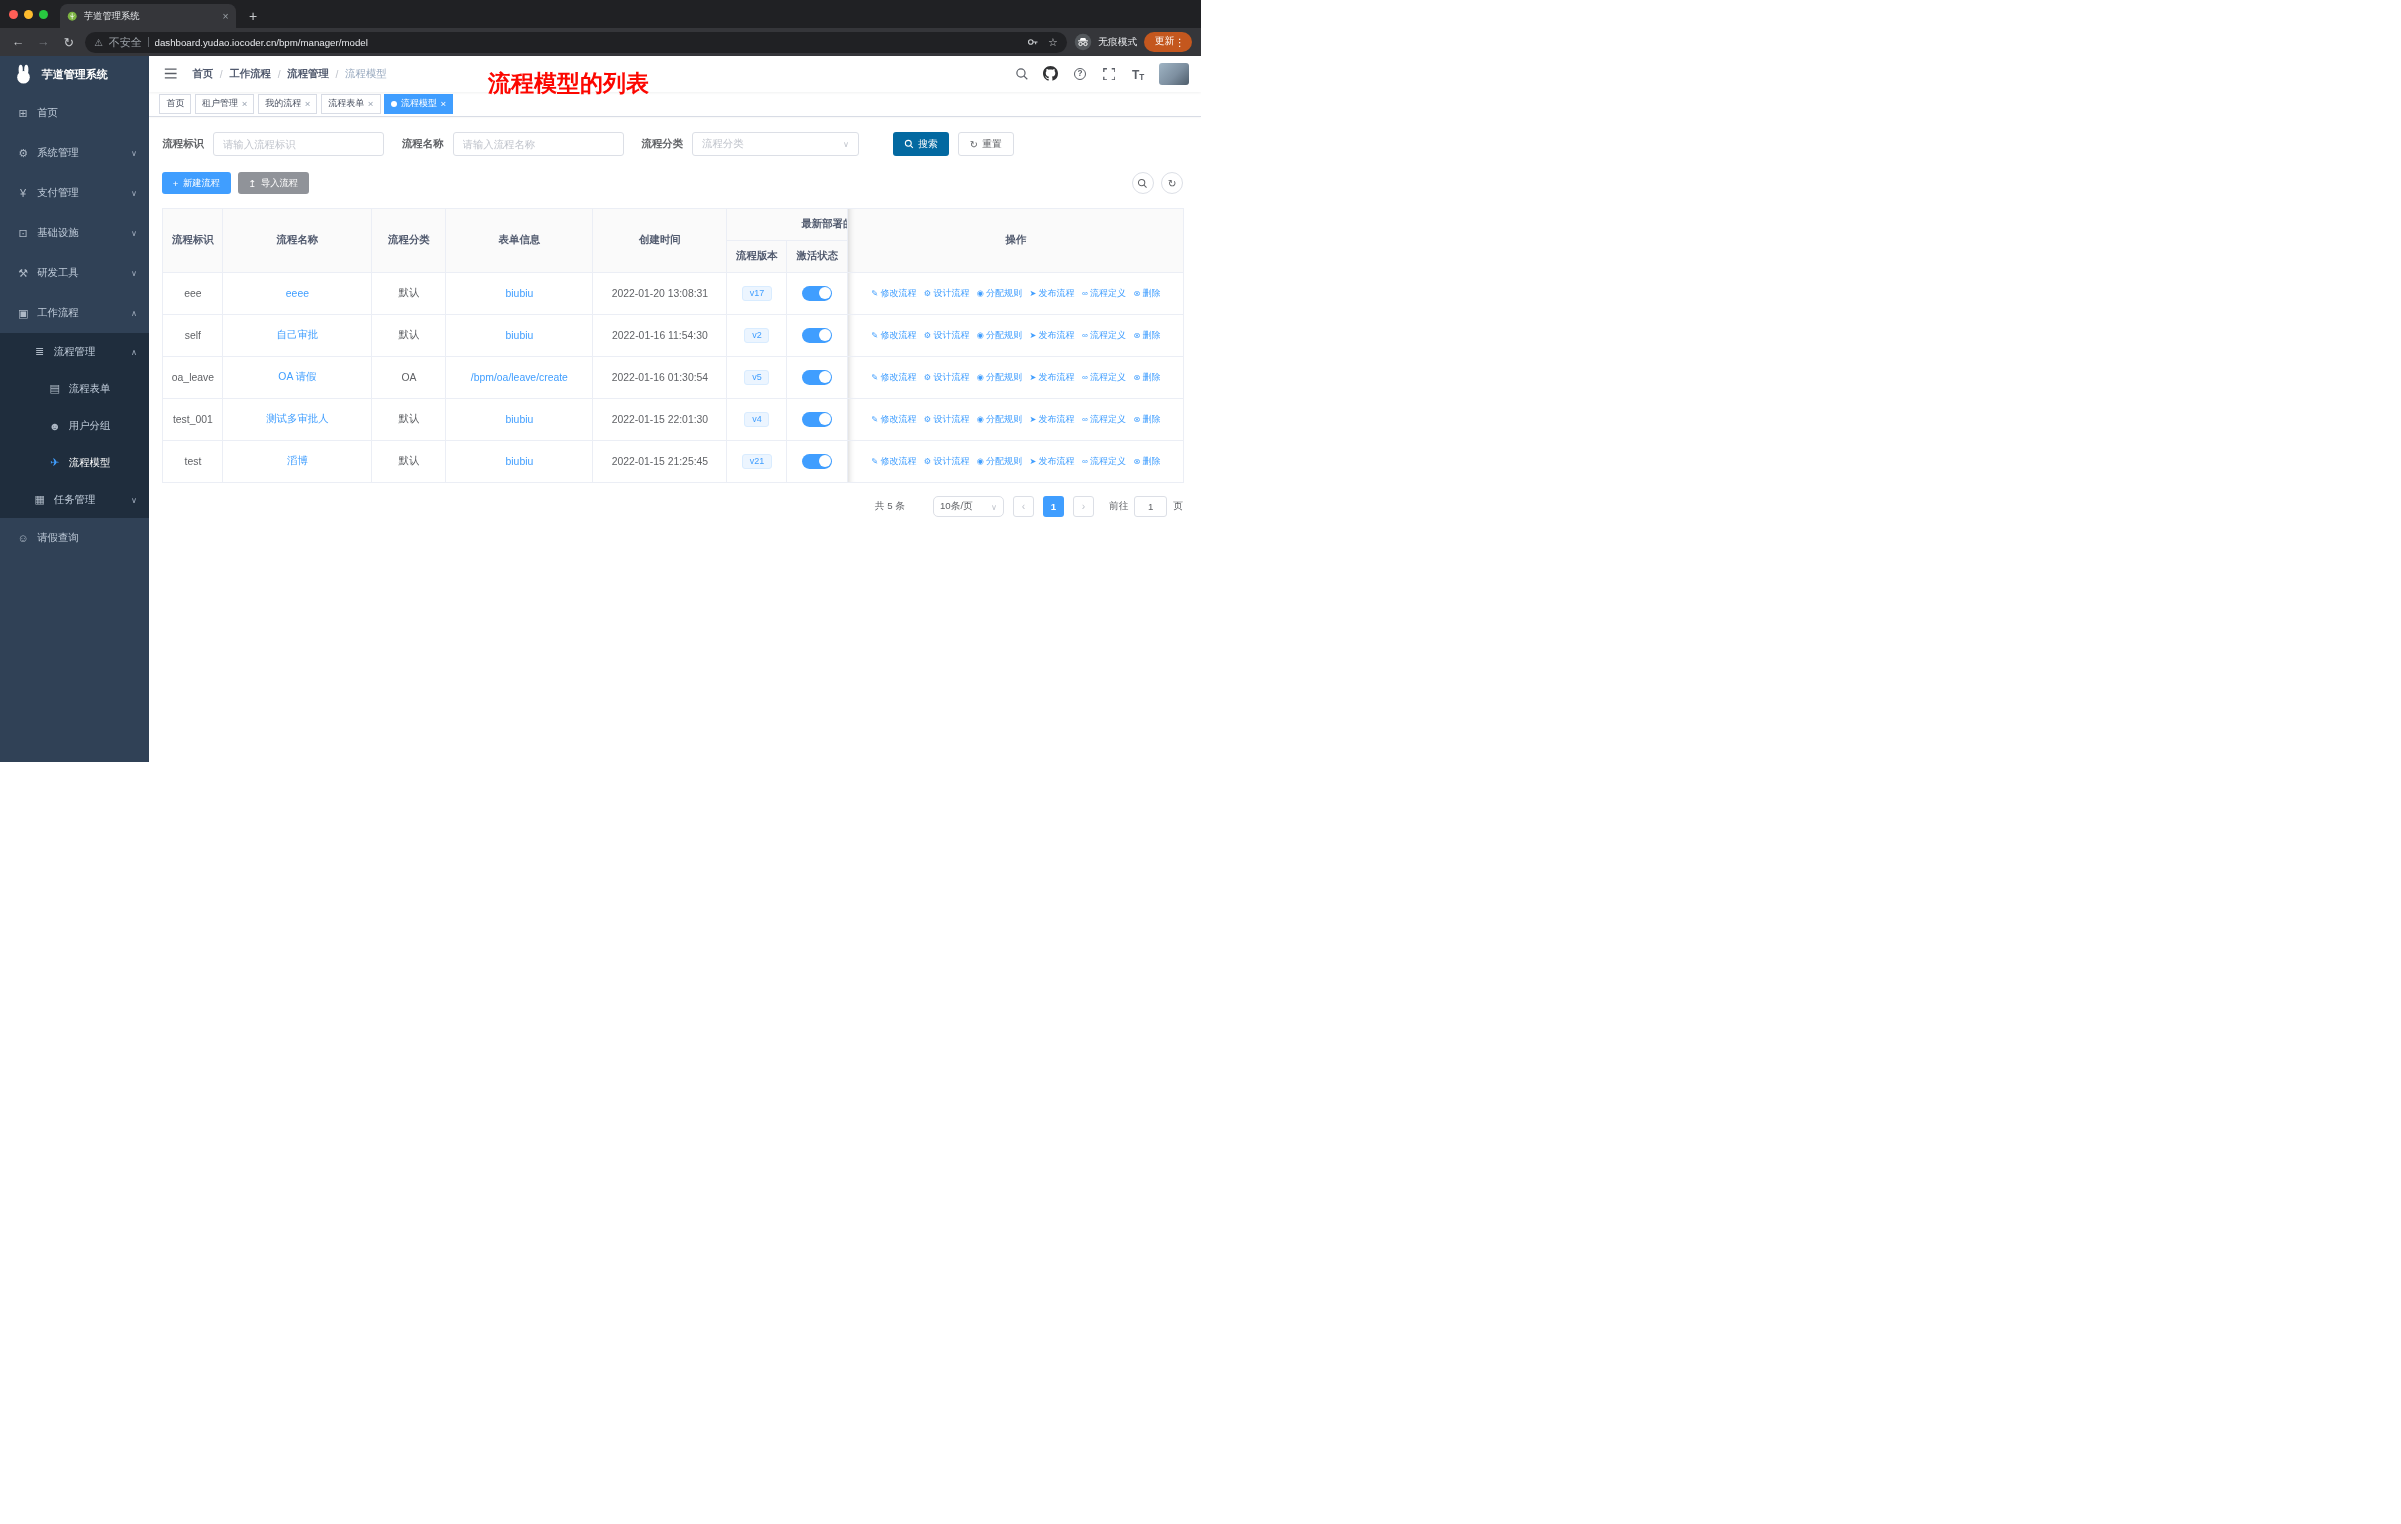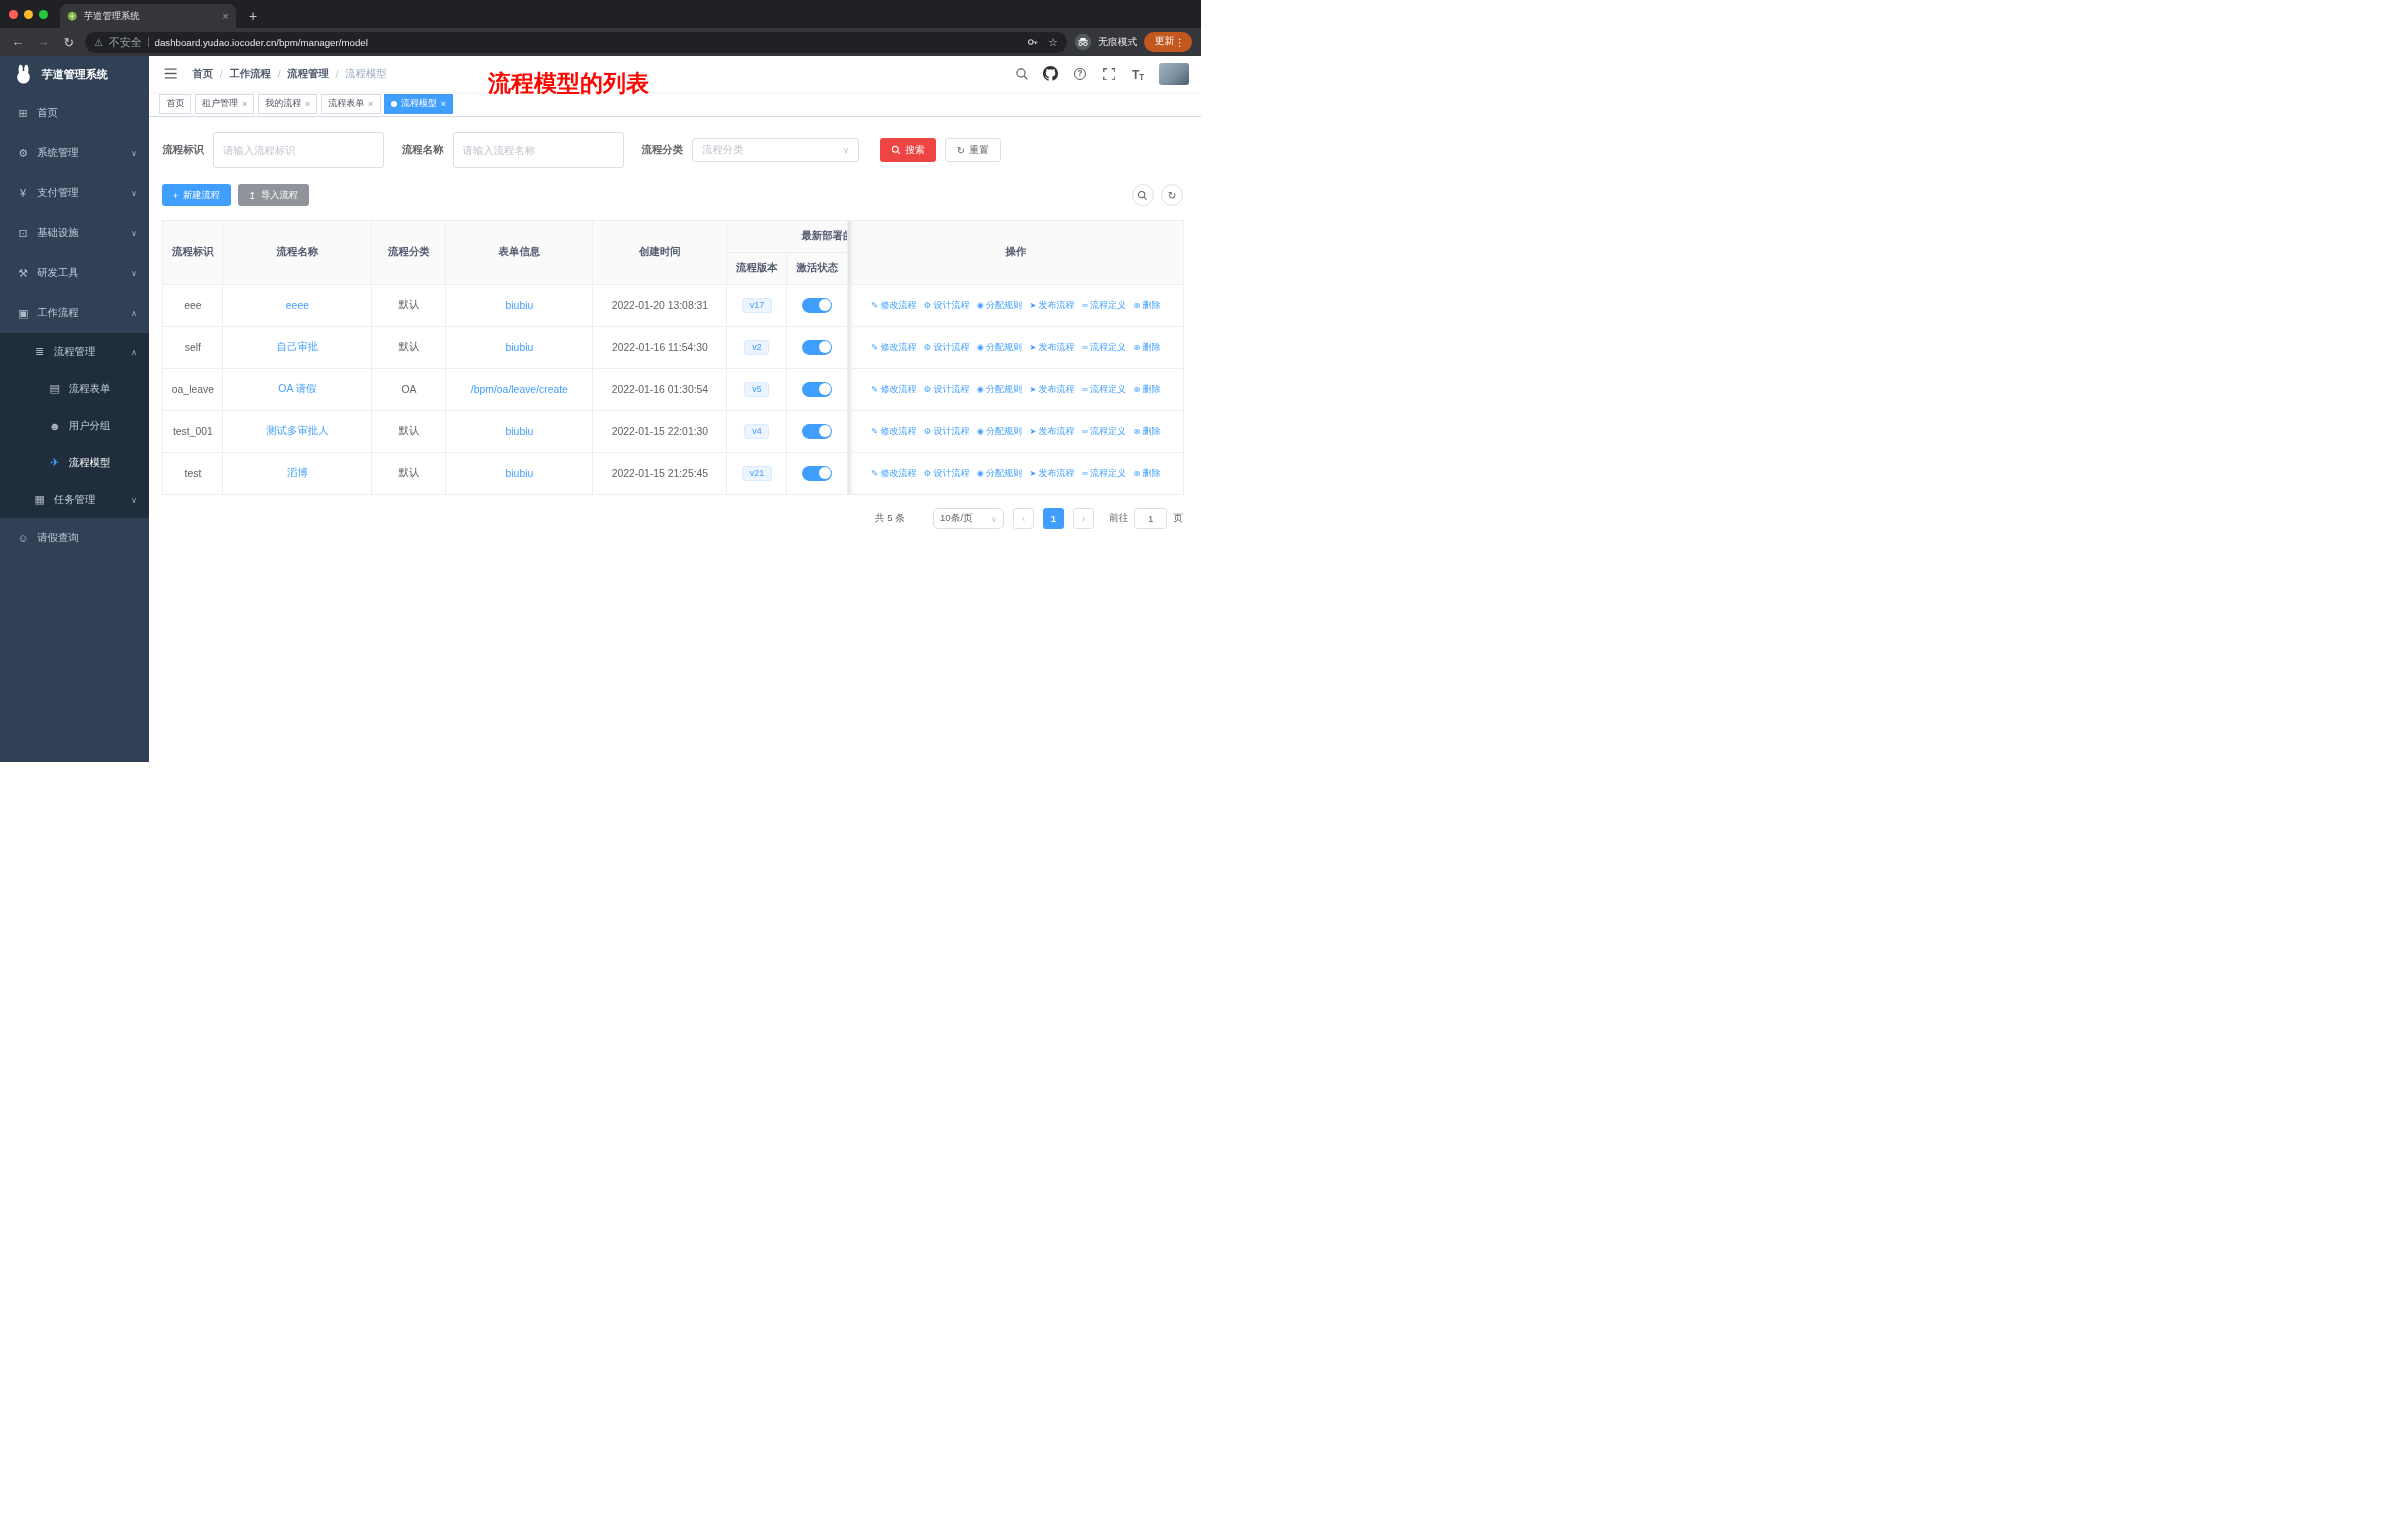--- a/index.html
+++ b/index.html
@@ -77,29 +77,29 @@
   .tag .tag-close { font-size:9.7px; color:#9aa4b2; }
   .tag.active { background:#409eff; border-color:#409eff; color:#fff; }
   .tag.active .tag-close { color:#fff; }
   .tag-dot { width:6px; height:6px; border-radius:50%; background:#fff; display:inline-block; }
 
   
   .content { flex:1; padding:15px 18px 0 13.4px; overflow:hidden; }
   .filter-row { display:flex; align-items:center; }
   .filter-item { display:flex; align-items:center; margin-right:18px; }
   .filter-label { font-size:10.4px; font-weight:bold; color:#606266; margin-right:9px; white-space:nowrap; }
-  .el-input { width:171px; height:36px; border:0.7px solid #dcdfe6; border-radius:3px; padding:0 9px;
+  .el-input { width:171px; height:24px; border:0.7px solid #dcdfe6; border-radius:3px; padding:0 9px;
     font-size:10.4px; color:#606266; outline:none; font-family:inherit; }
   .el-input::placeholder { color:#c0c4cc; }
   .el-select { width:167px; height:24px; border:0.7px solid #dcdfe6; border-radius:3px; padding:0 9px;
     font-size:10.4px; color:#c0c4cc; display:flex; align-items:center; justify-content:space-between; cursor:pointer; }
   .sel-caret { font-size:8.2px; color:#c0c4cc; }
   .btn { height:24px; border:none; border-radius:3px; font-size:9.7px; display:inline-flex; align-items:center;
     gap:4.5px; padding:0 11px; cursor:pointer; font-family:inherit; white-space:nowrap; }
-  .btn-search { background:#ef4444; color:#fff; margin-left:3px; }
+  .btn-search { background:#0369a1; color:#fff; margin-left:16px; }
   .btn-reset { background:#fff; color:#606266; border:0.7px solid #dcdfe6; margin-left:9px; }
   .toolbar-row { display:flex; align-items:center; margin-top:16.4px; }
   .btn-sm { height:22px; font-size:9.3px; padding:0 10.4px; }
   .btn-create { background:#409eff; color:#fff; }
   .btn-import { background:#909399; color:#fff; margin-left:7.4px; }
   .btn-ic { font-size:9.7px; }
   .right-tools { margin-left:auto; display:flex; align-items:center; gap:7.4px; }
   .circle-btn { width:22px; height:22px; border-radius:50%; border:0.7px solid #dcdfe6; background:#fff;
     display:flex; align-items:center; justify-content:center; color:#606266; font-size:10.4px; cursor:pointer; }
 

